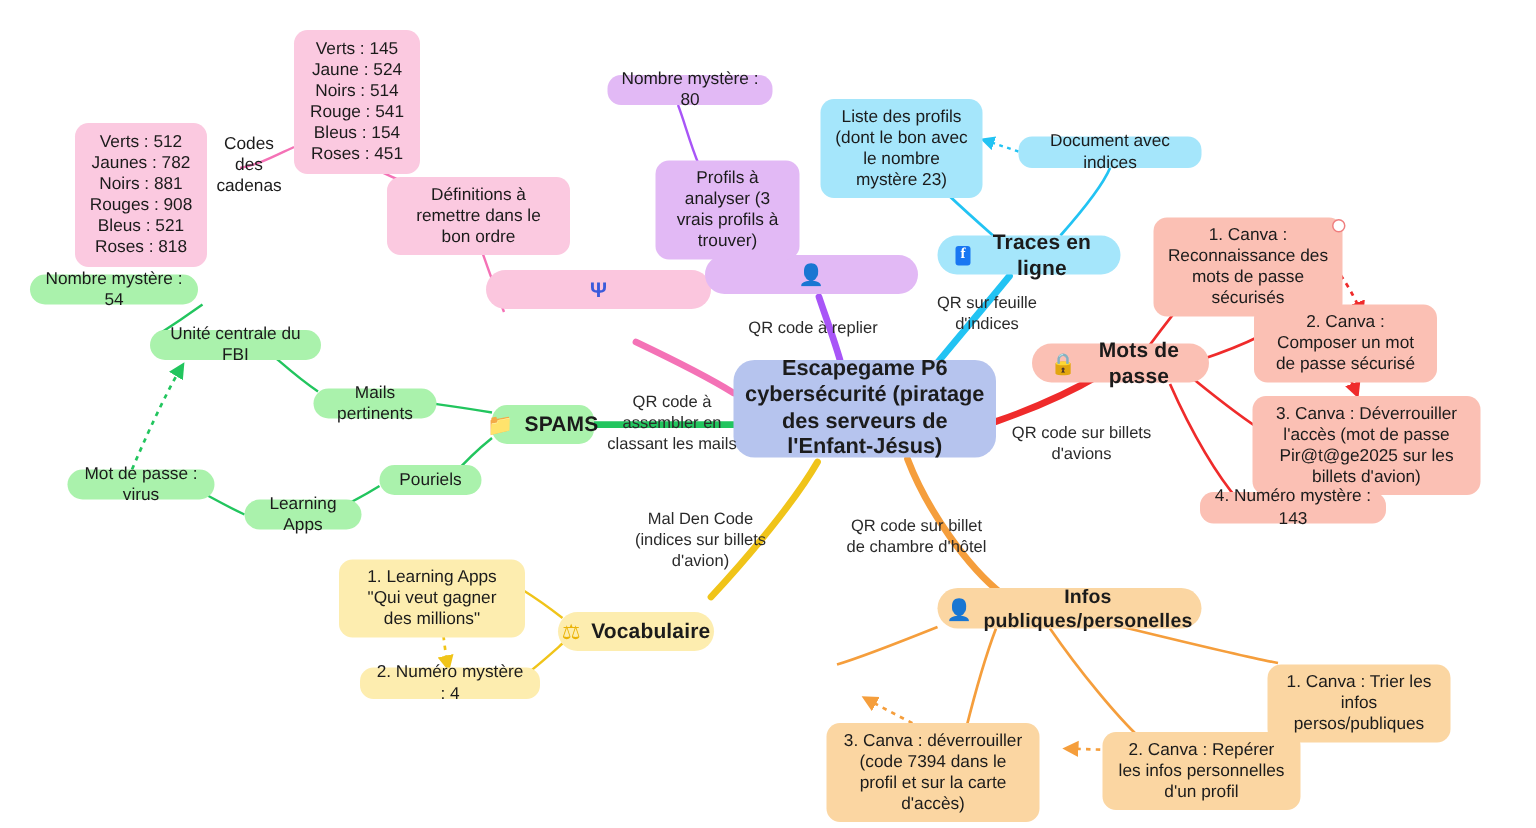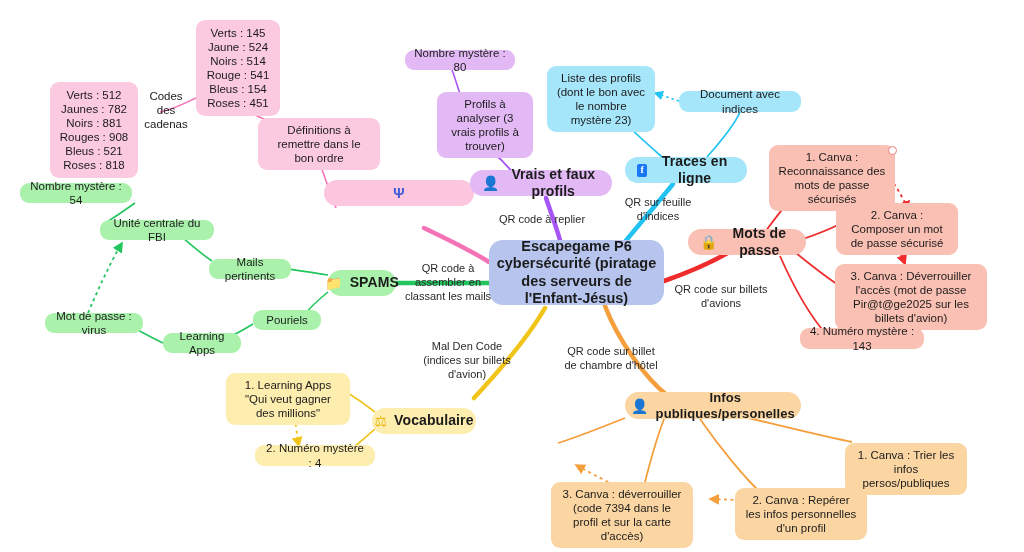--- a/index.html
+++ b/index.html
@@ -25,21 +25,21 @@
           line-height:1.25;}
 
   
   .pink  {background:#fbc6de;}
   .pink2 {background:#fbc9e0;}
   .purple{background:#e2b9f5;}
   .cyan  {background:#a5e6fb;}
   .salmon{background:#fbc0b4;}
   .orange{background:#fbd6a2;}
   .yellow{background:#fdedaf;}
-  .green {background:#aaf2ac;}
+  .green {background:#aaf2ac;border-radius:10px;}
 
   .marker-dot{position:absolute;width:7px;height:7px;border-radius:50%;
               border:1.5px solid #ef7f7f;background:#ffffff;}
 
   .fb{display:inline-flex;width:13px;height:13px;background:#1877f2;color:#fff;
       border-radius:2px;align-items:center;justify-content:center;
       font-size:10px;font-weight:bold;font-family:"Liberation Serif",serif;line-height:1;}
 </style>
 </head>
 <body>
@@ -145,24 +145,23 @@
     <span>Verts : 512</span>
     <span>Jaunes : 782</span>
     <span>Noirs : 881</span>
     <span>Rouges : 908</span>
     <span>Bleus : 521</span>
     <span>Roses : 818</span>
   </div>
 
   <div class="node branch purple" style="left:470px;top:170px;width:142px;height:26px;">
     <span class="ico">👤</span>
-    <span>Vrais et faux profils</span>
-  </div>
-
-  <div class="node leaf purple" style="left:437px;top:92px;width:96px;">
+  </div>
+
+  <div class="node leaf purple" style="left:437px;top:107px;width:96px;">
     <span>Profils à analyser (3 vrais profils à trouver)</span>
   </div>
 
   <div class="node leaf purple" style="left:405px;top:50px;width:110px;height:20px;">
     <span>Nombre mystère : 80</span>
   </div>
 
   <div class="node branch cyan" style="left:625px;top:157px;width:122px;height:26px;">
     <span class="fb">f</span>
     <span>Traces en ligne</span>
@@ -218,21 +217,21 @@
 
   <div class="node branch yellow" style="left:372px;top:408px;width:104px;height:26px;">
     <span class="ico" style="color:#eab308;">⚖</span>
     <span>Vocabulaire</span>
   </div>
 
   <div class="node leaf yellow" style="left:226px;top:373px;width:124px;">
     <span>1. Learning Apps "Qui veut gagner des millions"</span>
   </div>
 
-  <div class="node leaf yellow" style="left:255px;top:445px;width:120px;height:21px;">
+  <div class="node leaf yellow" style="left:240px;top:445px;width:120px;height:21px;">
     <span>2. Numéro mystère : 4</span>
   </div>
 
   <div class="node branch green" style="left:328px;top:270px;width:68px;height:26px;">
     <span class="ico" style="color:#f59e0b;">📁</span>
     <span>SPAMS</span>
   </div>
 
   <div class="node leaf green" style="left:209px;top:259px;width:82px;height:20px;">
     <span>Mails pertinents</span>

